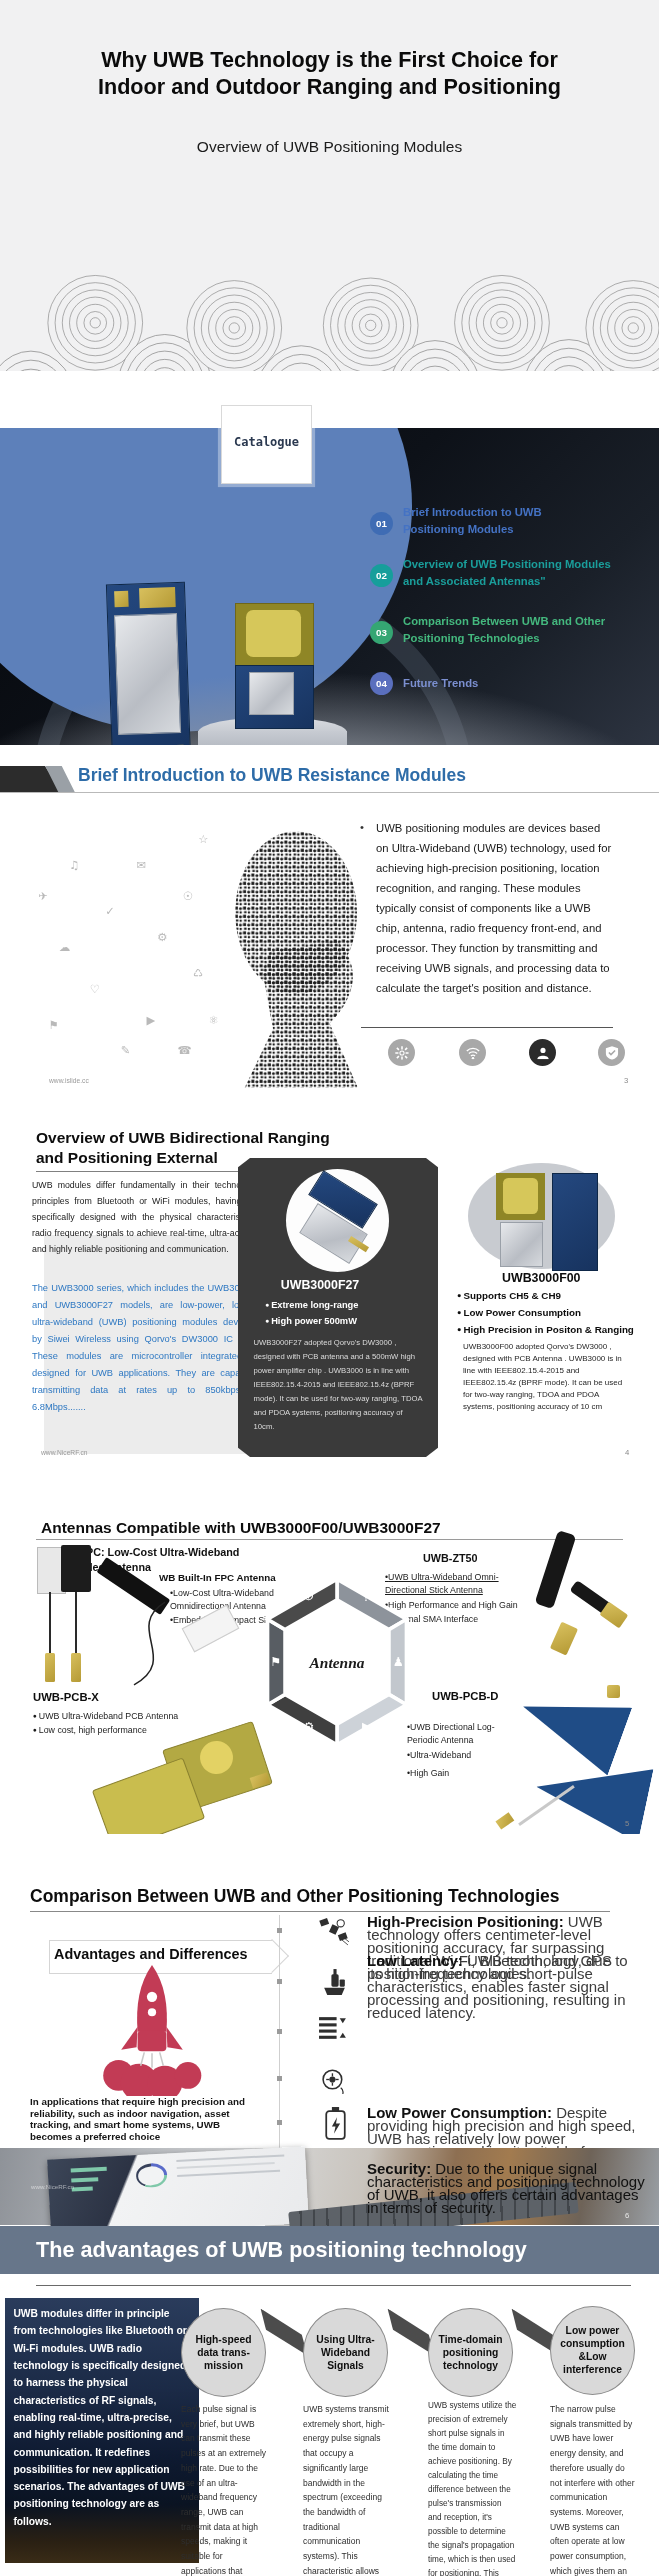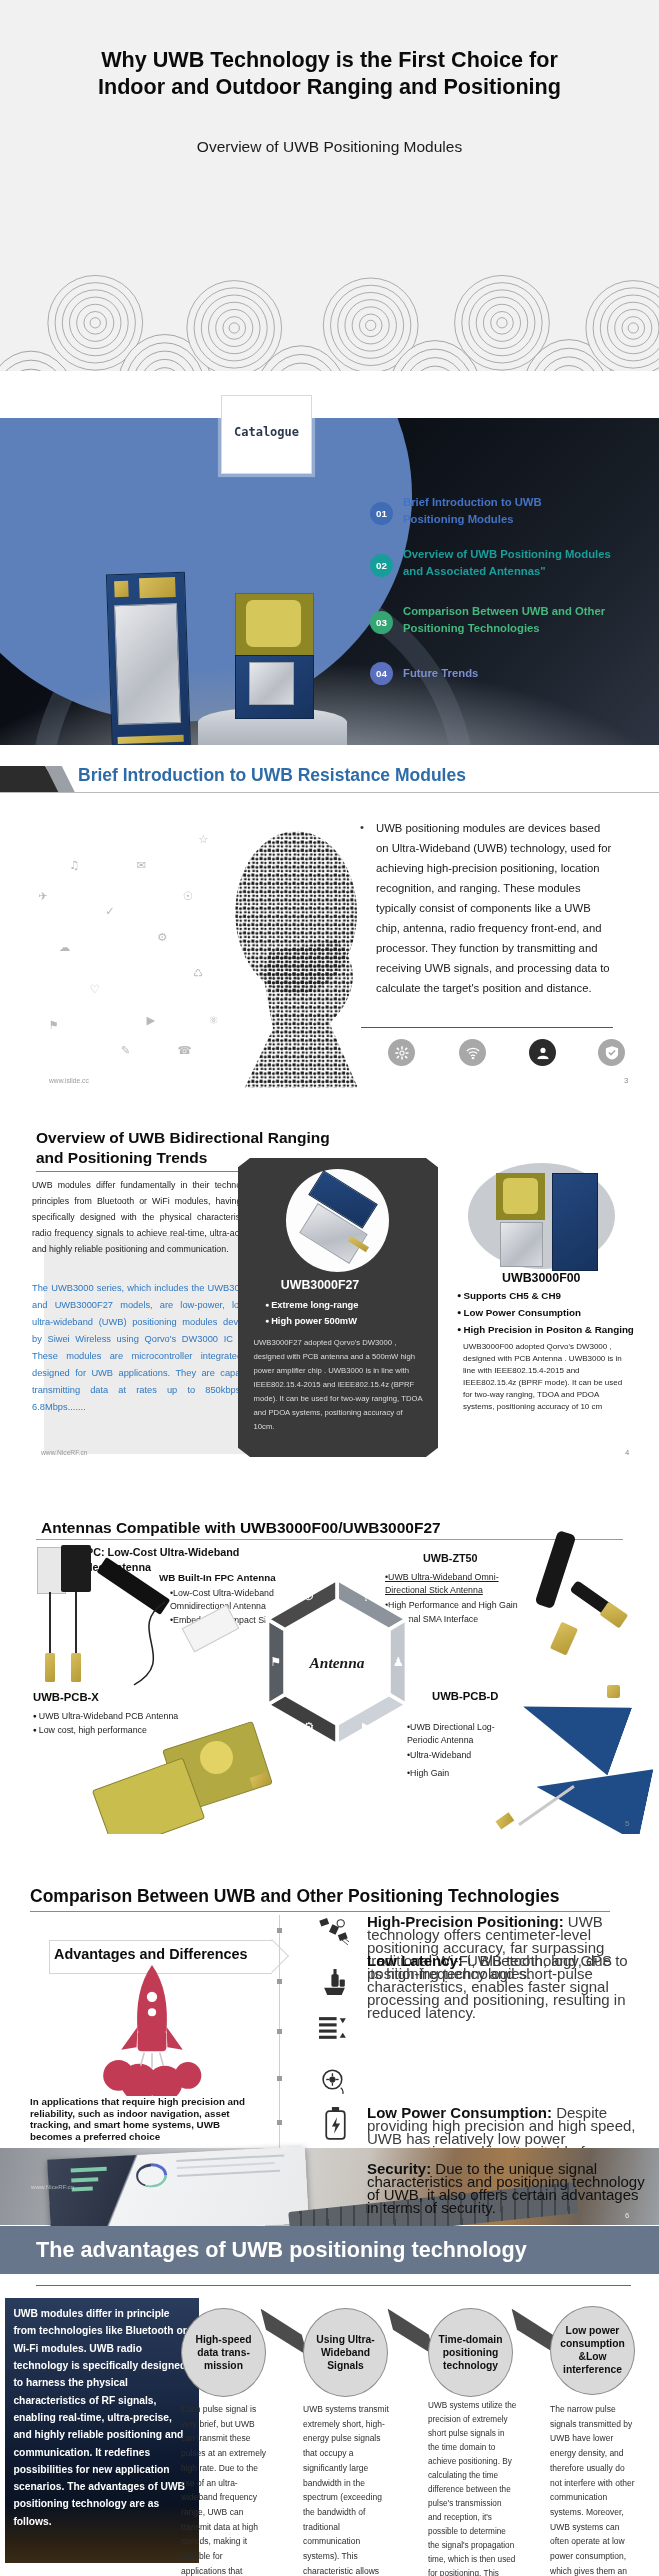--- a/index.html
+++ b/index.html
@@ -11,21 +11,21 @@
   .just{text-align:justify;}
   .blt::before{content:"\25CF\00a0";font-size:0.75em;position:relative;top:-1px;}
   .blt2::before{content:"\2022 ";}
   .ftr{font-size:6.7px;color:#9a9a9a;}
   .pgnum{font-size:7.7px;color:#8a8a8a;}
   .rule{background:#9a9a9a;height:0.5px;}
   
   .s1{top:0;height:371px;background:#f1f1f2;}
   .s1 .t{width:659px;text-align:center;color:#0b0b0b;}
   
-  .s2{top:371px;height:430px;background:#fff;}
+  .s2{top:381px;height:430px;background:#fff;}
   .s2dark{position:absolute;left:0;top:47px;width:659px;height:327px;overflow:hidden;background:linear-gradient(135deg,#05070b 0%,#0d1118 45%,#1a2029 75%,#2e3542 100%);}
   .s2card{position:absolute;left:221px;top:24px;width:89px;height:77px;background:#fff;border:0.5px solid #d9d9d9;box-shadow:0 0 0 3.1px rgba(255,255,255,.35);}
   .s2card span{display:block;margin-top:29px;text-align:center;font-family:"DejaVu Sans Mono",monospace;font-weight:bold;font-size:12px;color:#2b3950;}
   .catnum{position:absolute;width:23px;height:23px;border-radius:50%;color:#fff;font-size:9.8px;font-weight:bold;line-height:23px;text-align:center;}
   .catline{position:absolute;font-size:11.3px;font-weight:bold;line-height:17px;}
   .ped{position:absolute;background:linear-gradient(180deg,#c7cbd2,#9aa0aa 60%,#7d838d);}
   .pedtop{position:absolute;border-radius:50%;background:linear-gradient(180deg,#d9dce1,#b4b9c1);}
   
   .s3{top:745px;height:343px;background:#fff;}
   .hdrblk{position:absolute;left:0;top:20.6px;width:62px;height:27px;background:#2c2c2c;clip-path:polygon(0 0,72% 0,100% 100%,0 100%);}
@@ -207,21 +207,21 @@
           <path d="M13 1 L25 5 V14 C25 21 20 25 13 27 C6 25 1 21 1 14 V5 Z" fill="#fff"></path>
           <path d="M7 13 l4 4 l8 -8" stroke="#a8a8a8" stroke-width="3" fill="none"></path>
         </svg>
     </div>
     <a class="abs ftr" style="left:49px;top:332px;text-decoration:none;">www.islide.cc</a>
     <div class="abs pgnum" style="left:624px;top:331px;">3</div>
   </section>
 
   <section class="sec s4">
     <div class="abs b" style="left:36px;top:41px;font-size:15.5px;color:#0d0d0d;">Overview of UWB Bidirectional Ranging</div>
-    <div class="abs b" style="left:36px;top:61px;font-size:15.5px;color:#0d0d0d;">and Positioning Trends</div>
+    <div class="abs b" style="left:36px;top:61px;font-size:15.5px;color:#0d0d0d;">and Positioning External</div>
     <div class="abs rule" style="left:36px;top:83px;width:232px;background:#808080;"></div>
     <div class="abs" style="left:44px;top:147px;width:232px;height:219px;background:#ececec;"></div>
     <div class="abs lt just" style="left:32px;top:89px;width:234px;">UWB modules differ fundamentally in their technological principles from Bluetooth or WiFi modules, having been specifically designed with the physical characteristics of radio frequency signals to achieve real-time, ultra-accurate, and highly reliable positioning and communication.</div>
     <div class="abs bl just" style="left:32px;top:192px;width:234px;">The UWB3000 series, which includes the UWB3000F00 and UWB3000F27 models, are low-power, low-cost ultra-wideband (UWB) positioning modules developed by Siwei Wireless using Qorvo's DW3000 IC series. These modules are microcontroller integrated and designed for UWB applications. They are capable of transmitting data at rates up to 850kbps and 6.8Mbps.......</div>
 
     <div class="panelF27">
       <div class="abs" style="left:48px;top:11.3px;width:103px;height:103px;border-radius:50%;background:#fdfdfd;">
         <div class="abs pcb" style="left:25px;top:15.5px;width:62px;height:27px;transform:rotate(32deg);"></div>
         <div class="abs shield" style="left:17.5px;top:47px;width:57px;height:33px;transform:rotate(32deg);"></div>
         <div class="abs gold" style="left:62px;top:72px;width:20.6px;height:6.2px;transform:rotate(32deg);"></div>

